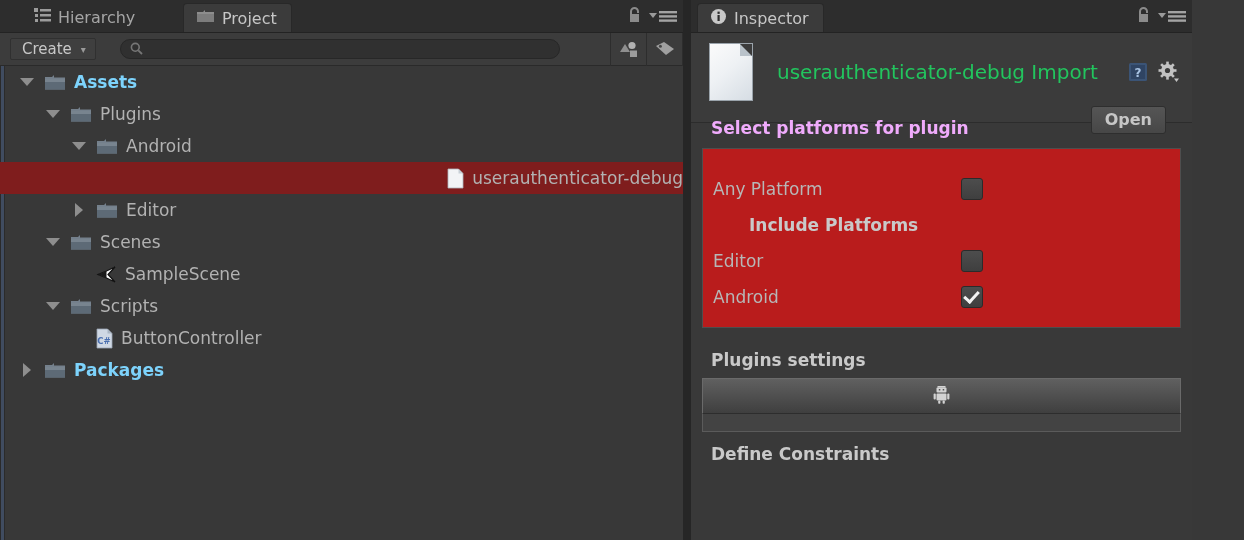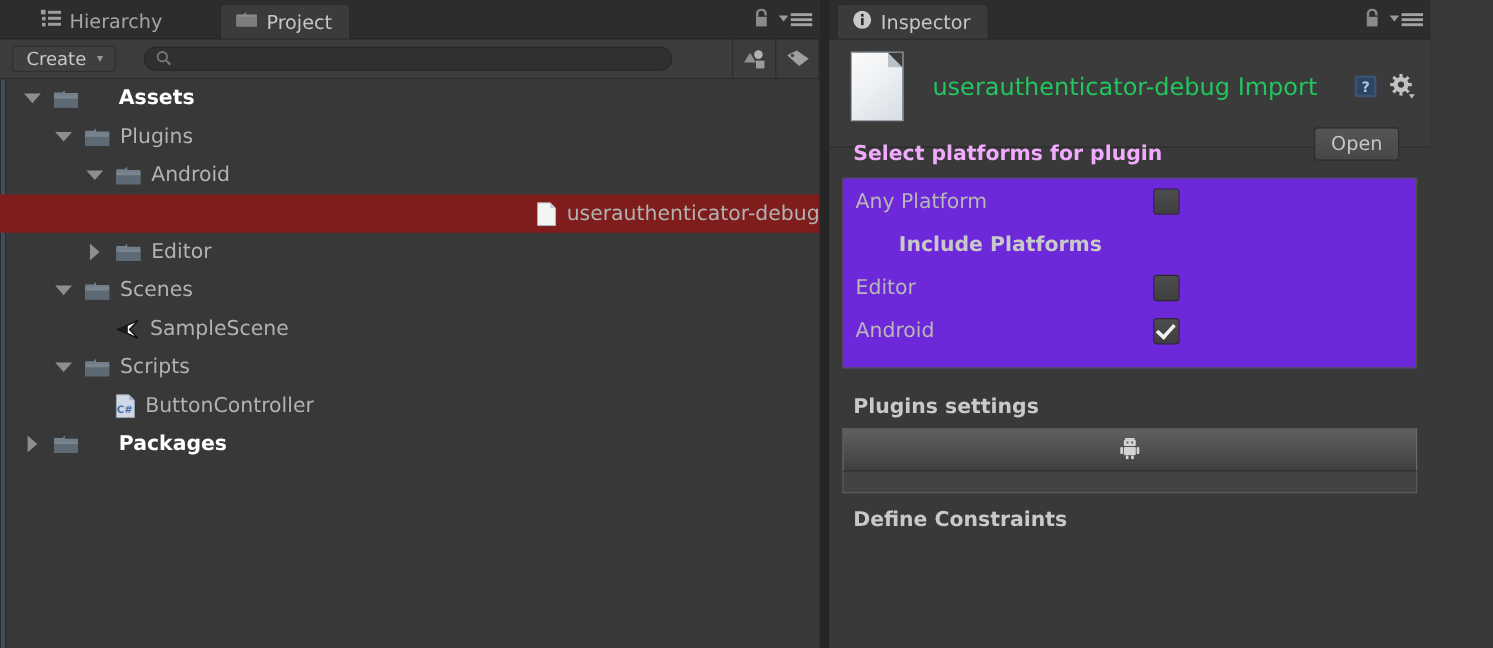--- a/index.html
+++ b/index.html
@@ -150,21 +150,21 @@
   }
   .row.selected { background: #7f1d1d; justify-content: flex-end; }
   .row .arrow {
     width: 18px; height: 18px;
     display: inline-flex;
     align-items: center; justify-content: center;
     flex: none;
   }
   .row .ico { flex: none; display: inline-flex; align-items: center; margin-right: 8px; }
   .row .label { }
-  .row.bold .label { font-weight: bold; color: #ffffff; margin-left: 25px; }
+  .row.bold .label { font-weight: bold; color: #7dd3fc; }
 
   .tri-down {
     width: 0; height: 0;
     border-left: 7px solid transparent;
     border-right: 7px solid transparent;
     border-top: 8px solid #8e8e8e;
   }
   .tri-right {
     width: 0; height: 0;
     border-top: 7px solid transparent;
@@ -231,40 +231,41 @@
     padding-right: 14px;
   }
   .open-btn {
     font-size: 16px;
     color: #c6c6c6;
     background: linear-gradient(#555555, #474747);
     border: 1px solid #2e2e2e;
     border-radius: 3px;
     padding: 3px 13px 4px;
     cursor: default;
+    font-weight: bold;
   }
 
   #insp-body {
     position: absolute;
     left: 0; right: 0;
     top: 90px; bottom: 0;
     padding: 0 11px;
     box-sizing: border-box;
     overflow: hidden;
   }
   .section-title {
     font-size: 17px;
     font-weight: bold;
     color: #f0abfc;
     padding: 28px 0 10px 9px;
   }
   .plat-box {
     border: 1px solid #4e4e4e;
-    background: #6d28d9;
-    padding: 1px 0 12px 0;
+    background: #b91c1c;
+    padding: 22px 0 12px 0;
   }
   .plat-row {
     display: flex;
     align-items: center;
     height: 36px;
     padding-left: 10px;
   }
   .plat-row .pname {
     font-size: 17px;
     color: #b7b7b7;

